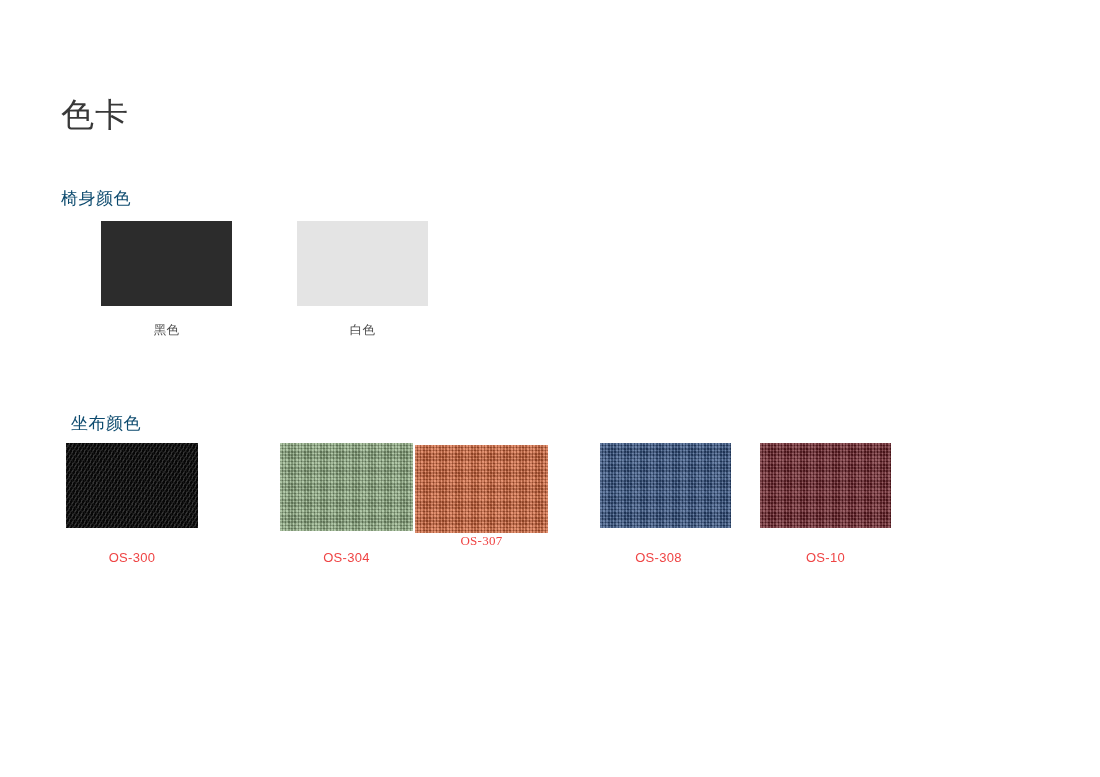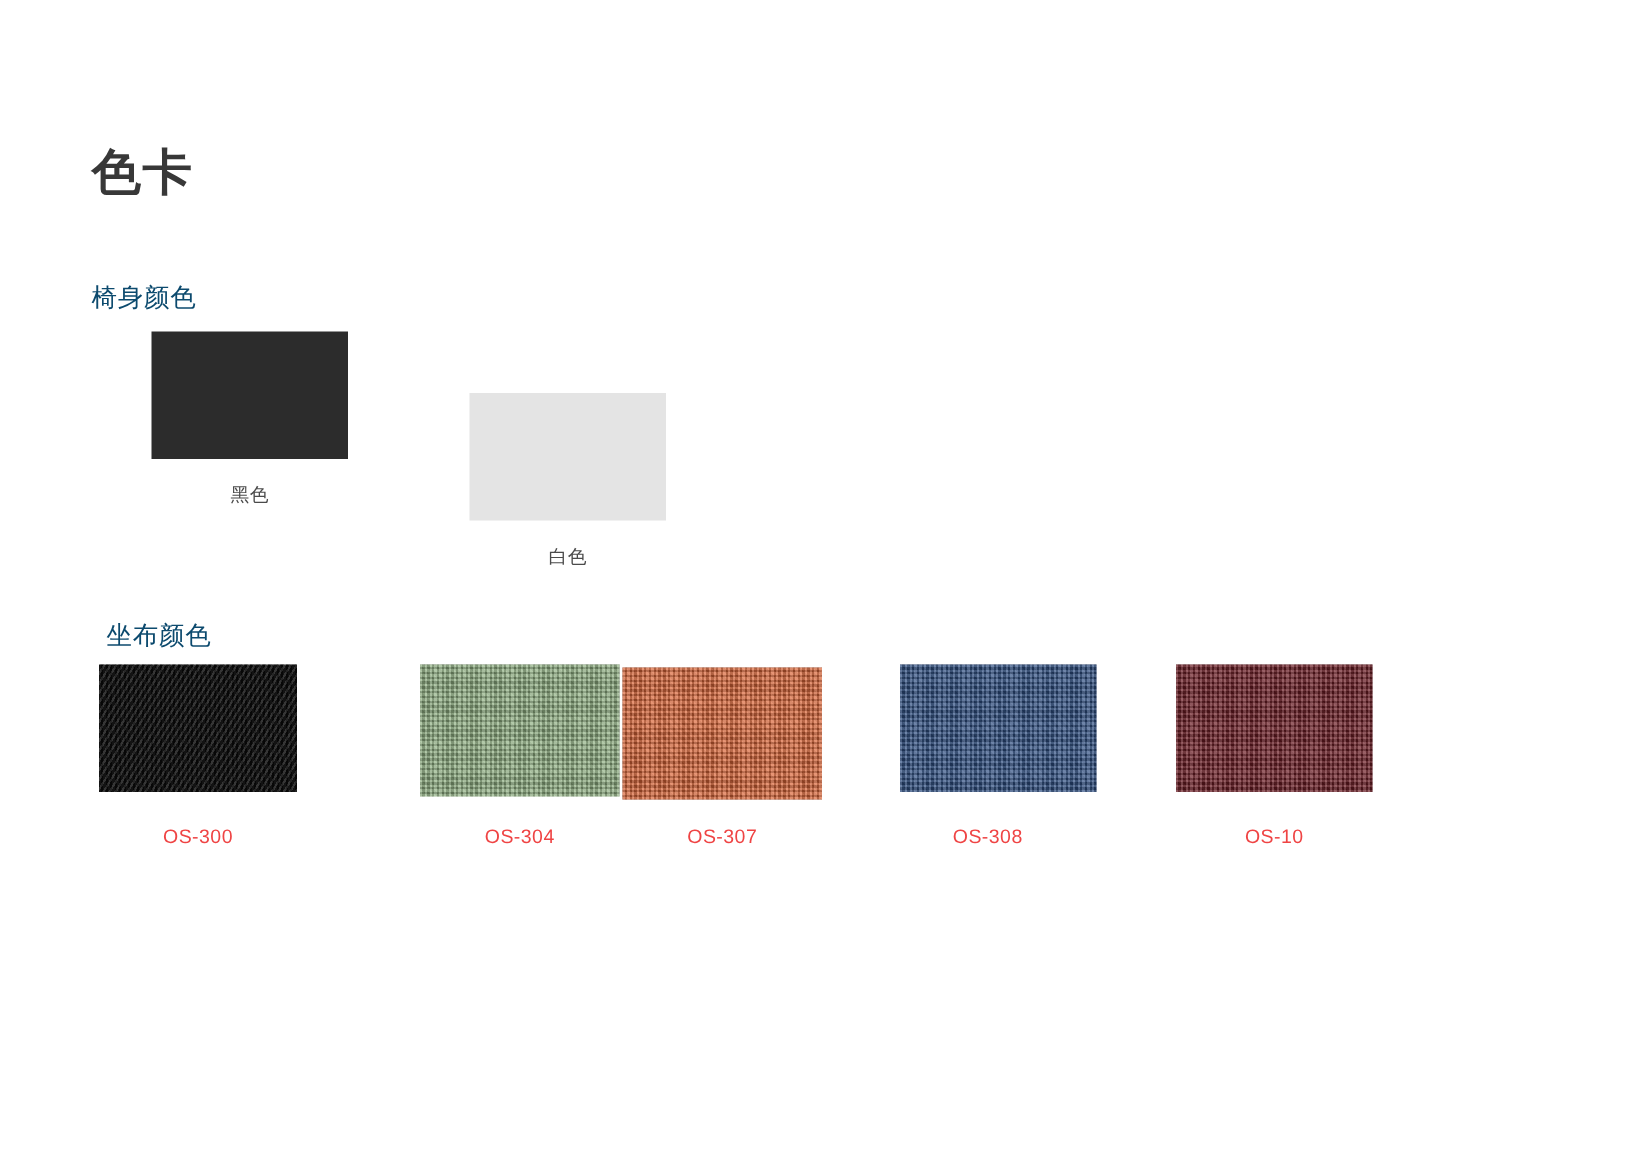--- a/index.html
+++ b/index.html
@@ -21,21 +21,21 @@
     width: 1100px;
     height: 777px;
   }
 
   
   .page-title {
     position: absolute;
     left: 61px;
     top: 73px;
     font-size: 33px;
-    font-weight: bold;
+    font-weight: normal;
     letter-spacing: 1px;
     color: #383838;
     line-height: 1.2;
   }
 
   
   .section-heading {
     position: absolute;
     font-size: 17px;
     font-weight: normal;
@@ -54,21 +54,21 @@
     width: 900px;
     height: 120px;
   }
   .body-swatch-cell {
     position: absolute;
     top: 0;
     width: 131px;
     padding-left: 40px;
   }
   .body-swatch-cell:nth-of-type(1) { left: 0px; }
-  .body-swatch-cell:nth-of-type(2) { left: 212px; margin-top: 41px; }
+  .body-swatch-cell:nth-of-type(2) { left: 196px; }
 
   .solid-chip {
     width: 131px;
     height: 85px;
     display: block;
   }
   .swatch-caption {
     display: block;
     margin-top: 16px;
     text-align: center;
@@ -180,28 +180,28 @@
       <span class="fabric-caption" style="margin-top:22px;">OS-300</span>
     </div>
 
     <div class="fabric-cell" style="left:232px; width:133px;padding-left:48px;">
       <span class="fabric-chip weave" id="chip-os304" style="width: 133px; height: 88px; --base: #91b284;"></span>
       <span class="fabric-caption" style="margin-top:19px;">OS-304</span>
     </div>
 
     <div class="fabric-cell" style="left:415px; width:133px;">
       <span class="fabric-chip weave" id="chip-os307" style="width: 133px; height: 88px; margin-top: 2px; --base: #dc6638;"></span>
-      <span class="fabric-caption" style="margin-top:17px;">OS-307</span>
+      <span class="fabric-caption" style="font-family:Liberation Serif, serif;">OS-307</span>
     </div>
 
     <div class="fabric-cell" style="left:600px; width:117px;">
       <span class="fabric-chip weave" id="chip-os308" style="width: 131px; height: 85px; --base: #2e4f83;"></span>
       <span class="fabric-caption" style="margin-top:22px;">OS-308</span>
     </div>
 
-    <div class="fabric-cell" style="left:784px; width:131px;">
+    <div class="fabric-cell" style="left:760px; width:131px;">
       <span class="fabric-chip weave" id="chip-os10" style="width: 131px; height: 85px; --base: #6d1b23;"></span>
       <span class="fabric-caption" style="margin-top:22px;">OS-10</span>
     </div>
 
   </div>
 
 </div>
 
 </body></html>

